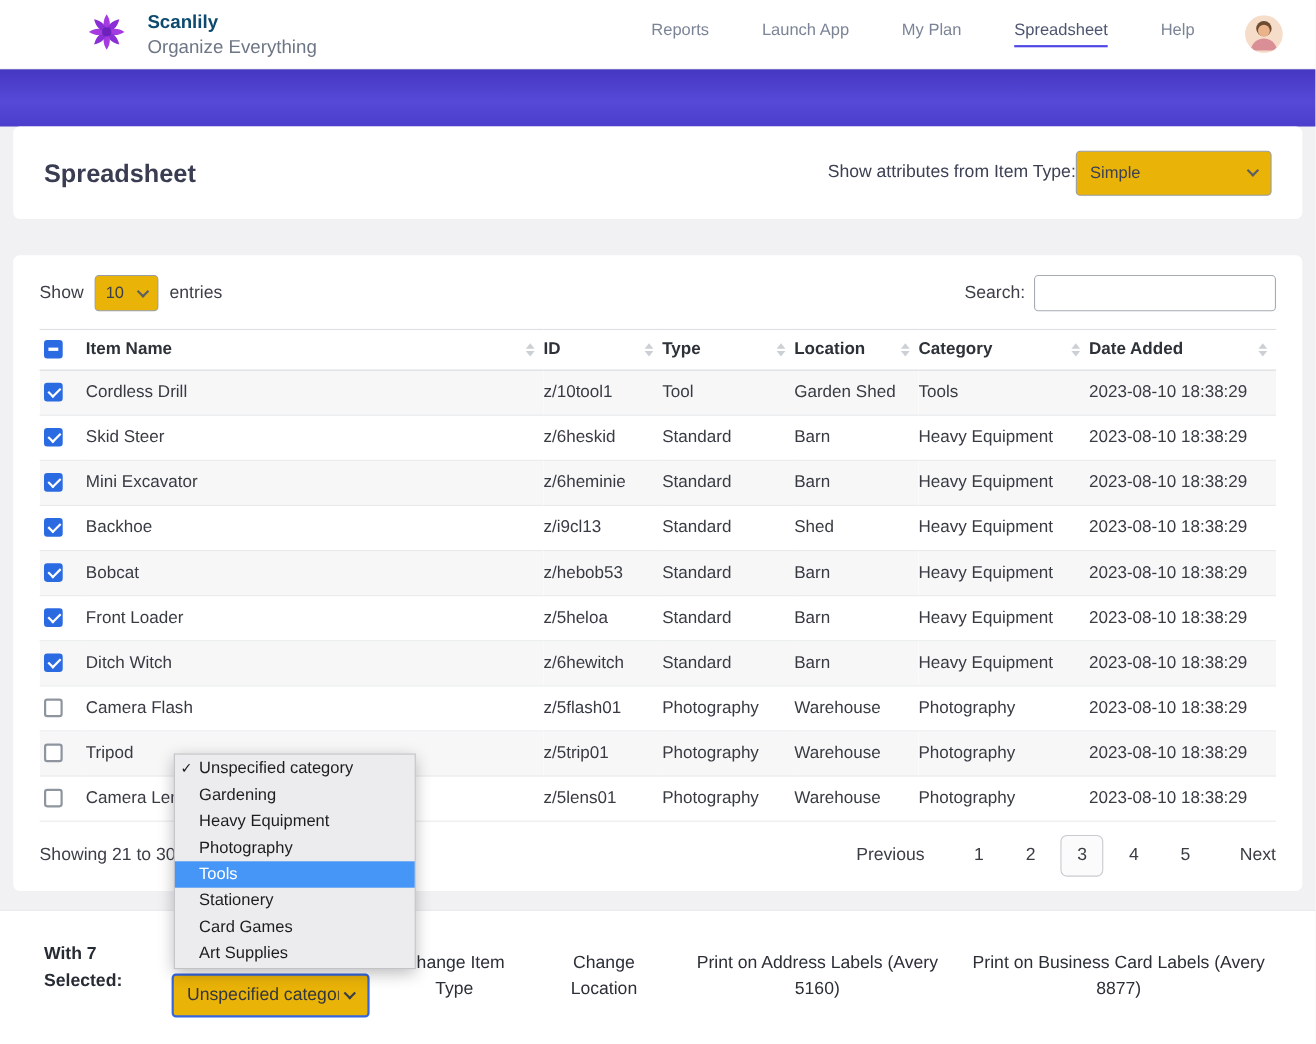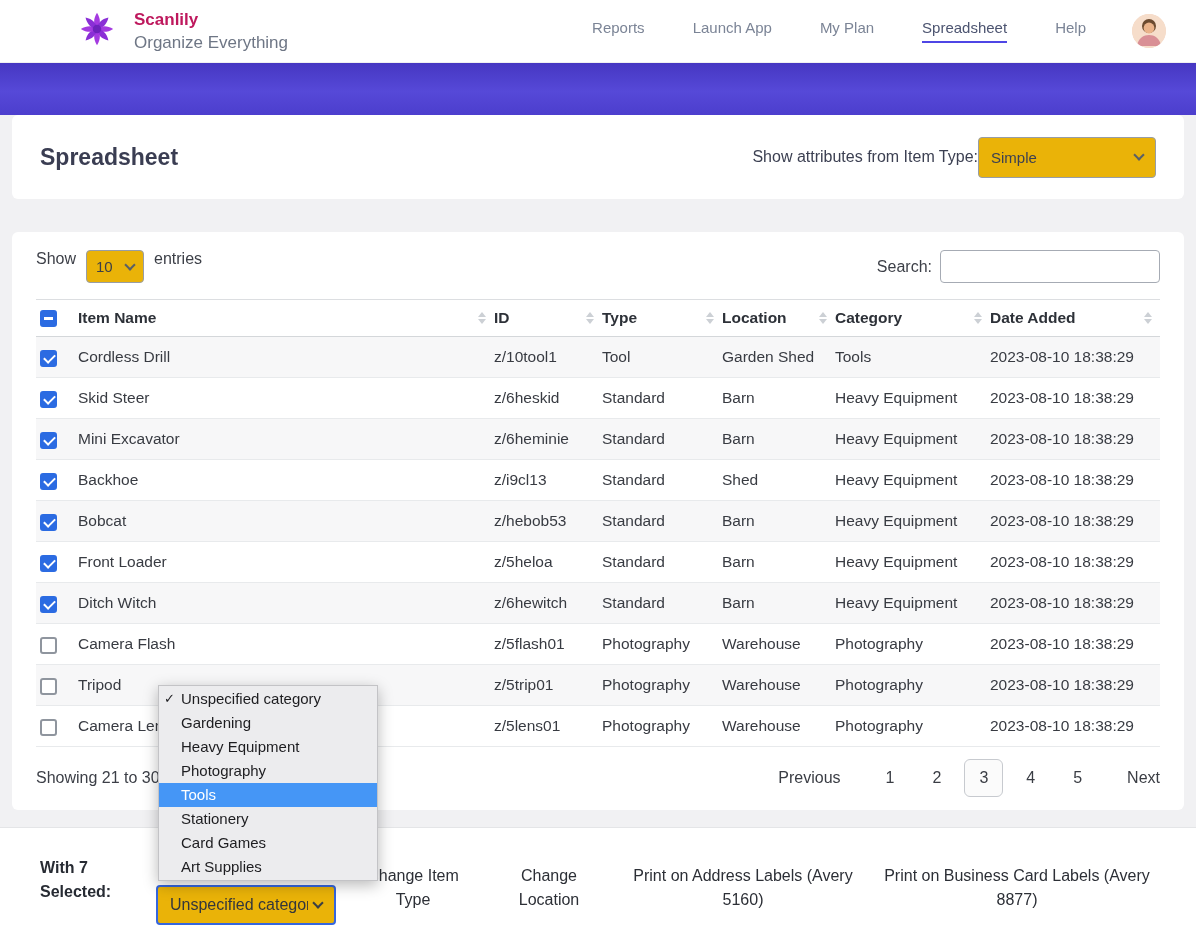--- a/index.html
+++ b/index.html
@@ -2,41 +2,41 @@
 <html><head>
 <meta charset="utf-8">
 <style>
   *{box-sizing:border-box}
   body{margin:0;width:1196px;height:949px;background:#f1f1f3;font-family:"Liberation Sans",sans-serif;position:relative;overflow:hidden;color:#33363c}
   a{text-decoration:none;color:inherit}
 
   
   header{height:63px;background:#fff;display:flex;align-items:center;padding:0 30px 0 78px;border-bottom:1px solid #f0f0f1}
   .brand{display:flex;align-items:center;gap:18px}
-  .brand-name{font-size:17px;font-weight:700;color:#be185d}
+  .brand-name{font-size:17px;font-weight:700;color:#0c4a6e}
   .brand-tag{font-size:17px;color:#6e7685;margin-top:3px}
   nav{margin-left:auto;display:flex;align-items:center;gap:48px}
   .nav-item{font-size:15px;color:#7b8496;cursor:pointer;padding-bottom:5px;border-bottom:2px solid transparent}
   .nav-item.active{color:#4c5470;border-bottom-color:#4f46e5}
   .avatar{width:34px;height:34px;border-radius:50%;margin-left:46px;overflow:hidden;background:#f3d8c6;flex:none;cursor:pointer}
 
   
   .hero-band{height:52px;background:linear-gradient(180deg,#4637c2 0%,#5649d8 55%,#4c3ecd 100%)}
 
   
   .title-card{margin:0 12px;background:#fff;border-radius:6px;height:84px;display:flex;align-items:center;padding:0 28px}
   .title-card h1{font-size:23px;margin:0;color:#3a3d52;font-weight:700}
   .attr-group{margin-left:auto;display:flex;align-items:center;font-size:16px;color:#3c4052}
   .select-box{display:flex;align-items:center;justify-content:space-between;border:1px solid #979da6;border-radius:4px;background:#eab308;padding:0 12px;cursor:pointer}
   .attr-select{width:178px;height:41px;font-size:15px}
   .chev{display:inline-block;width:8px;height:8px;border-right:2px solid #5a5f66;border-bottom:2px solid #5a5f66;transform:rotate(45deg);margin-top:-4px;flex:none}
 
   
   .data-card{margin:33px 12px 0;background:#fff;border-radius:6px;padding:18px 24px 12px;height:578px}
-  .controls{display:flex;font-size:16px;color:#3c3f47;margin-bottom:16px}
+  .controls{display:flex;align-items:center;font-size:16px;color:#3c3f47;margin-bottom:16px}
   .select-box.small{width:58px;height:33px;margin:0 10px;font-size:15px;padding:0 9px}
   .search-group{margin-left:auto;display:flex;align-items:center;gap:8px}
   .search-input{width:220px;height:33px;border:1px solid #a6abb4;border-radius:4px;font-size:15px;padding:0 8px;outline:none;background:#fff}
 
   table{width:100%;border-collapse:collapse;table-layout:fixed}
   th{position:relative;text-align:left;font-weight:700;color:#2d3138;font-size:15.5px;padding:9px 18px 9px 0;border-top:1px solid #dcdee1;border-bottom:1px solid #d4d7da;cursor:pointer;white-space:nowrap}
   td{font-size:15.5px;color:#383b42;padding:0 10px 0 0;height:41px;border-bottom:1px solid #e8eaec;overflow:hidden;white-space:nowrap}
   tbody tr:nth-child(odd){background:#f7f7f8}
   .cb-col{padding-left:4px}
   .cb{display:inline-block;width:17px;height:17px;border:2px solid #8f959e;border-radius:3px;background:#fff;position:relative;vertical-align:middle;cursor:pointer}

